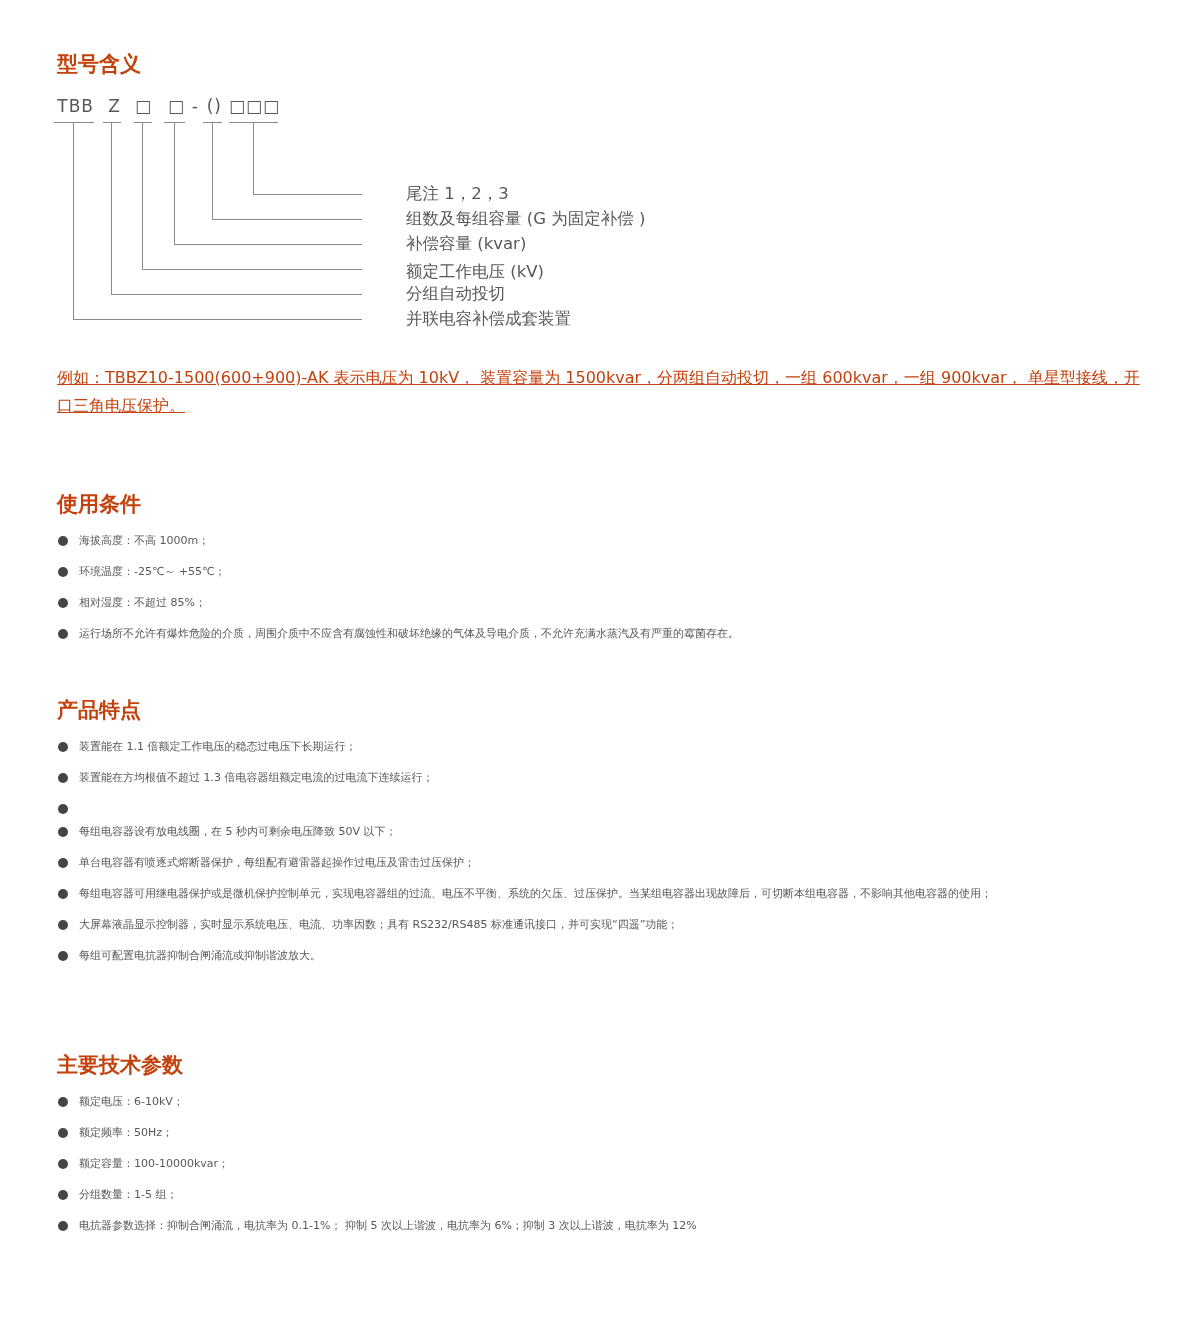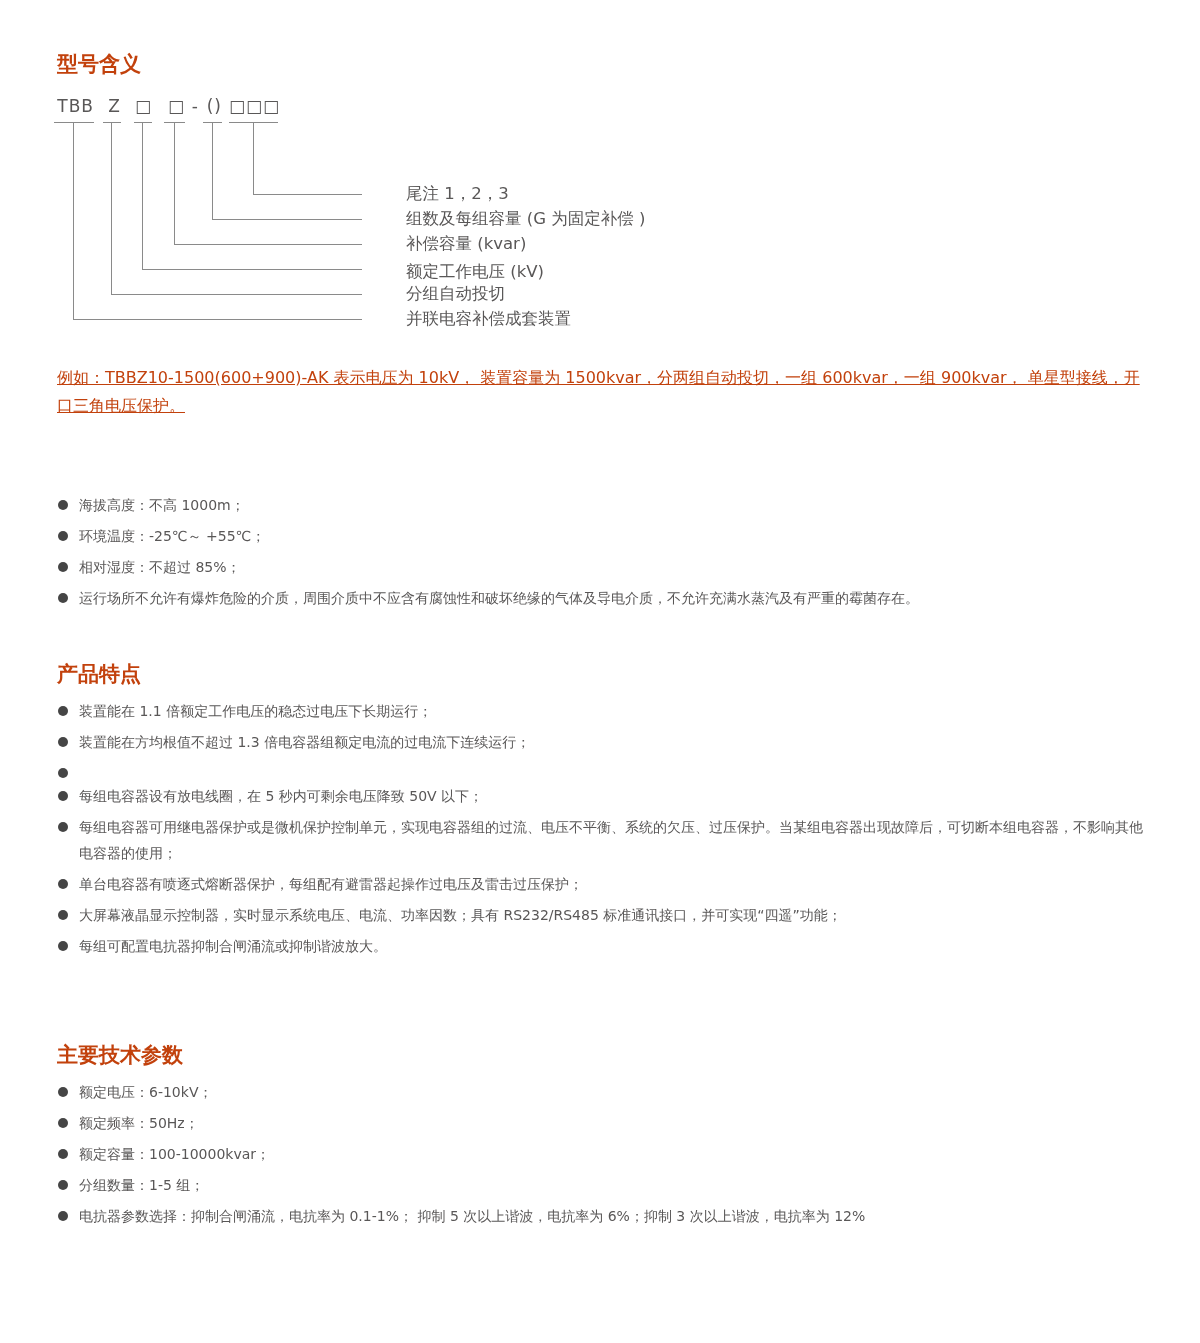--- a/index.html
+++ b/index.html
@@ -84,21 +84,21 @@
   .sec-params     { margin-top: 84px; }
   ul.bullets {
     list-style: none;
     margin: 12px 0 0 0;
     padding: 0;
   }
   ul.bullets li {
     display: flex;
     align-items: flex-start;
     margin-bottom: 5px;
-    font-size: 14px;
+    font-size: 11px;
     line-height: 26px;
   }
   .dot {
     flex: 0 0 auto;
     width: 10px;
     height: 10px;
     border-radius: 50%;
     background: #454545;
     margin: 8px 11px 0 1px;
   }
@@ -148,20 +148,21 @@
       <span class="dlabel" style="top:148px;">补偿容量 (kvar)</span>
       <span class="dlabel" style="top:176px;">额定工作电压 (kV)</span>
       <span class="dlabel" style="top:198px;">分组自动投切</span>
       <span class="dlabel" style="top:223px;">并联电容补偿成套装置</span>
     </div>
 
     <p class="example">例如：TBBZ10-1500(600+900)-AK 表示电压为 10kV， 装置容量为 1500kvar，分两组自动投切，一组 600kvar，一组 900kvar， 单星型接线，开口三角电压保护。</p>
   </section>
 
   <section class="section sec-conditions">
+    <h2 class="sec-title">使用条件</h2>
     <ul class="bullets">
       <li>
         <span class="dot"></span>
         <span class="bullet-text">海拔高度：不高 1000m；</span>
       </li>
       <li>
         <span class="dot"></span>
         <span class="bullet-text">环境温度：-25℃～ +55℃；</span>
       </li>
       <li>
@@ -188,25 +189,25 @@
       </li>
       <li>
         <span class="dot"></span>
       </li>
       <li>
         <span class="dot"></span>
         <span class="bullet-text">每组电容器设有放电线圈，在 5 秒内可剩余电压降致 50V 以下；</span>
       </li>
       <li>
         <span class="dot"></span>
+        <span class="bullet-text">单台电容器有喷逐式熔断器保护，每组配有避雷器起操作过电压及雷击过压保护；</span>
+      </li>
+      <li>
+        <span class="dot"></span>
         <span class="bullet-text">每组电容器可用继电器保护或是微机保护控制单元，实现电容器组的过流、电压不平衡、系统的欠压、过压保护。当某组电容器出现故障后，可切断本组电容器，不影响其他电容器的使用；</span>
-      </li>
-      <li>
-        <span class="dot"></span>
-        <span class="bullet-text">单台电容器有喷逐式熔断器保护，每组配有避雷器起操作过电压及雷击过压保护；</span>
       </li>
       <li>
         <span class="dot"></span>
         <span class="bullet-text">大屏幕液晶显示控制器，实时显示系统电压、电流、功率因数；具有 RS232/RS485 标准通讯接口，并可实现“四遥”功能；</span>
       </li>
       <li>
         <span class="dot"></span>
         <span class="bullet-text">每组可配置电抗器抑制合闸涌流或抑制谐波放大。</span>
       </li>
     </ul>

